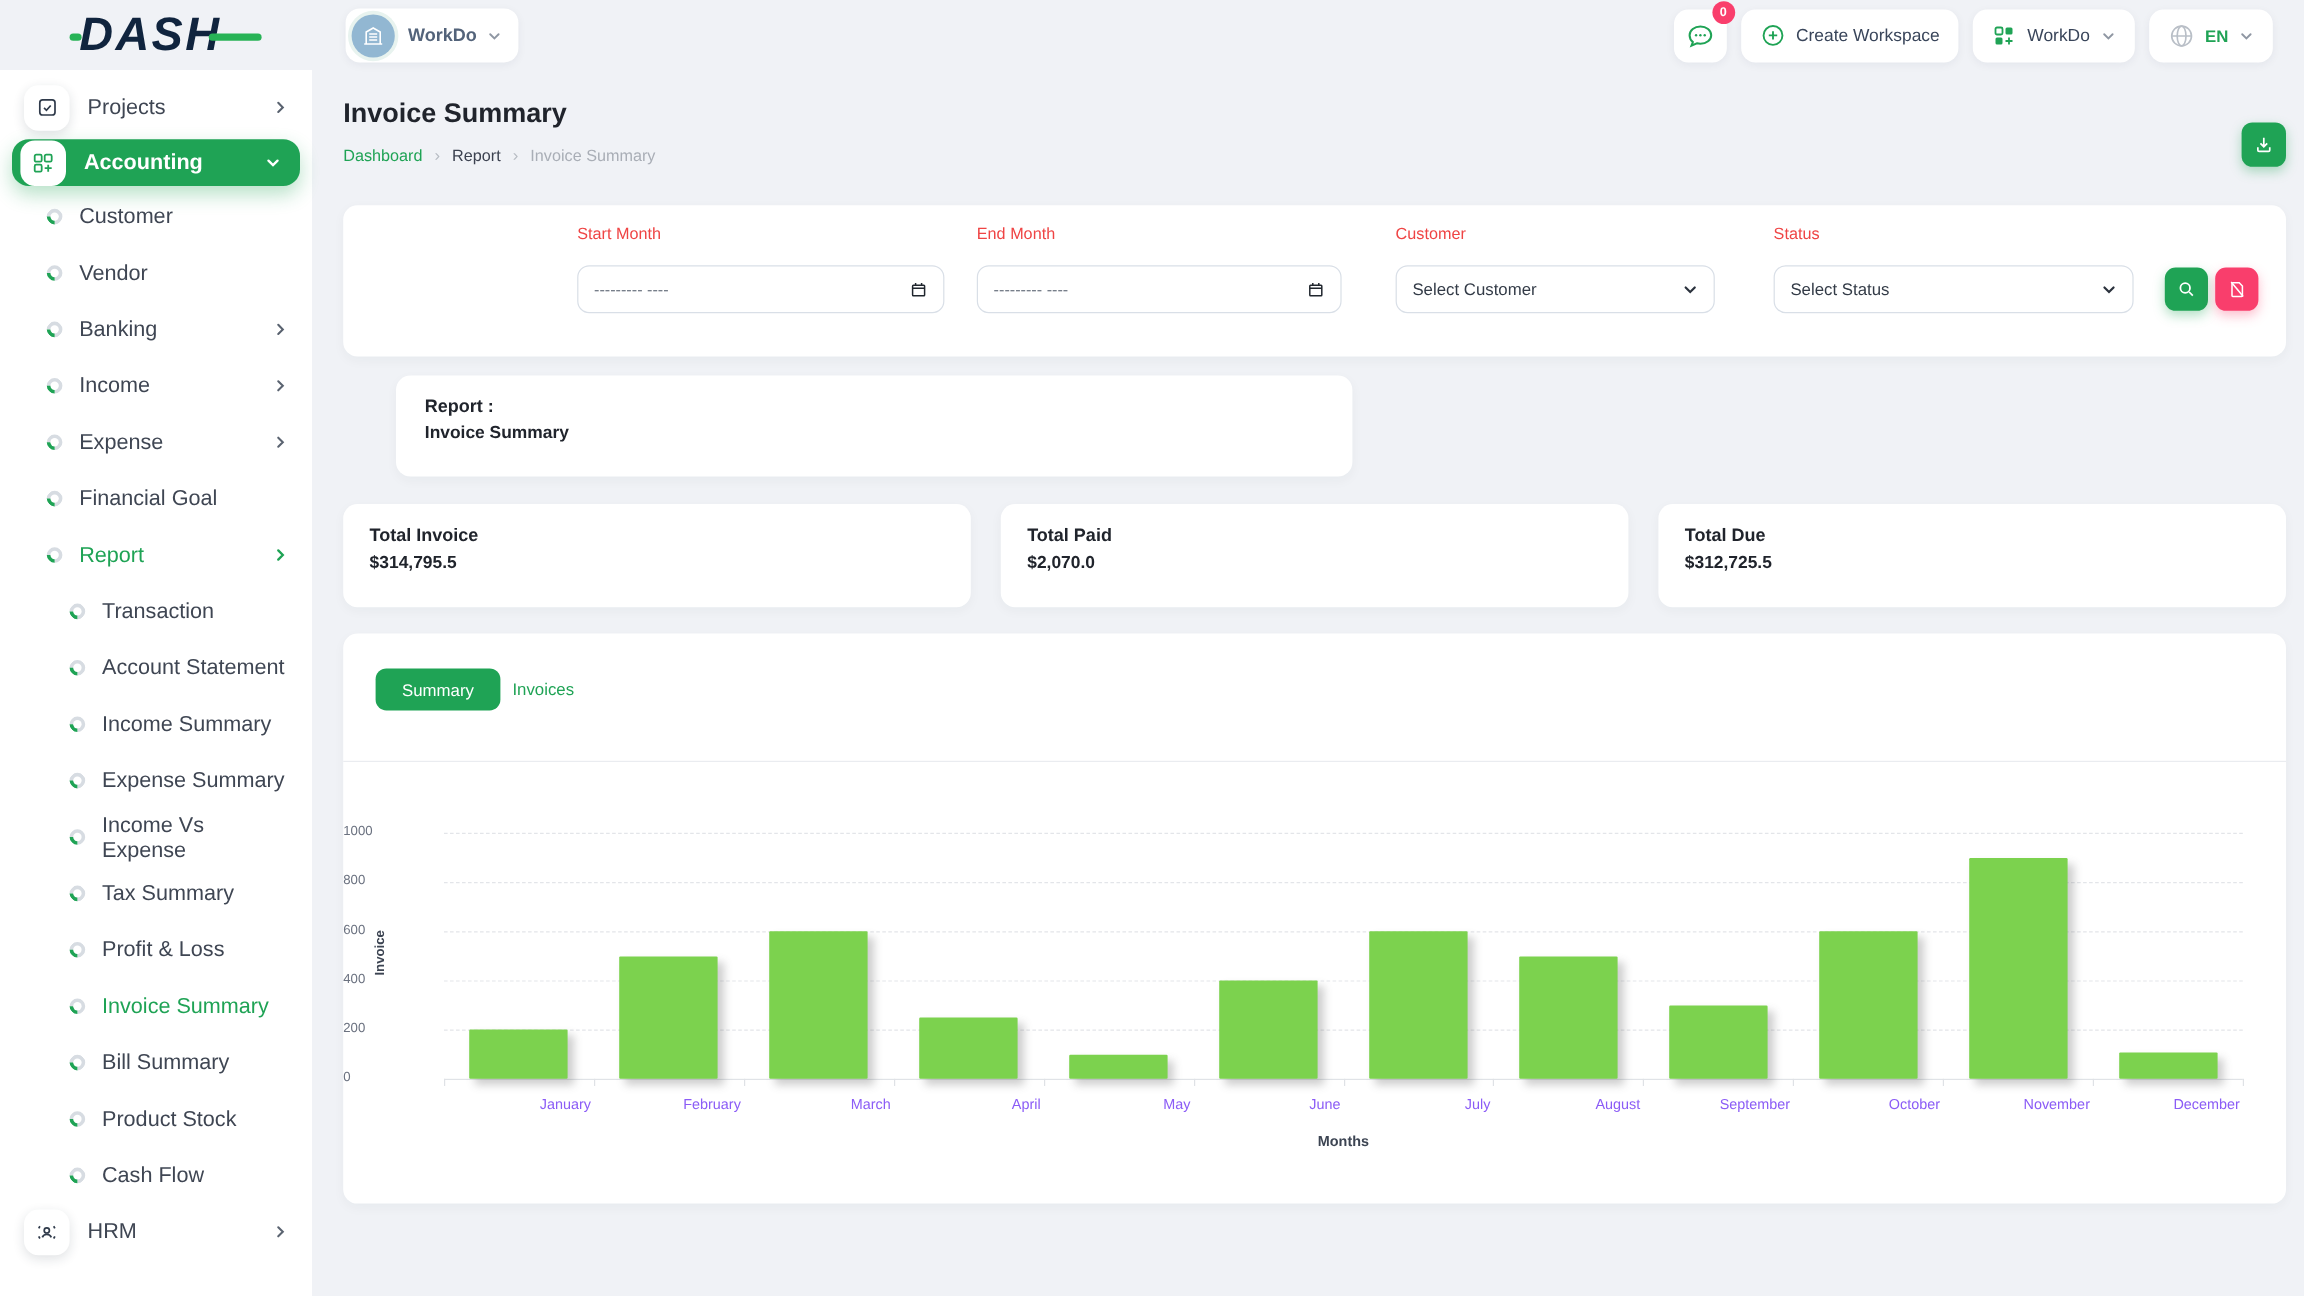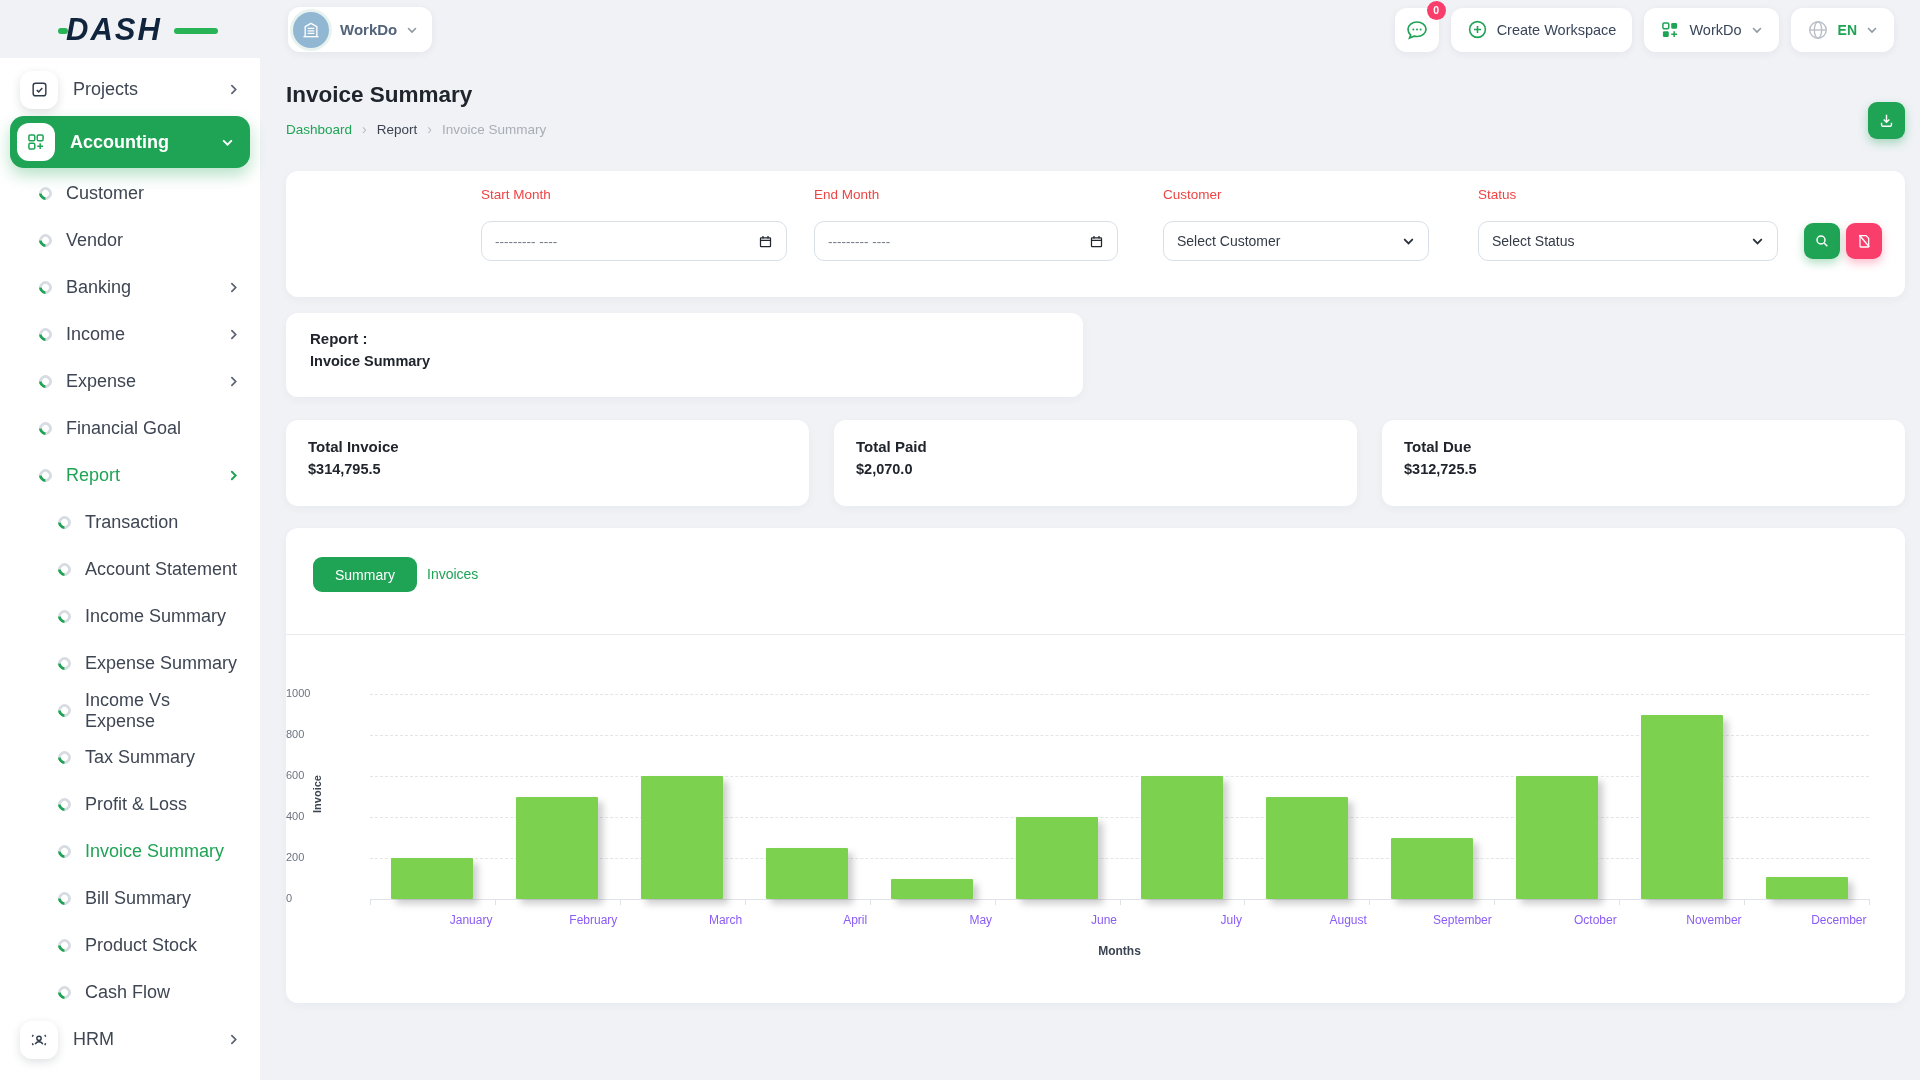--- a/index.html
+++ b/index.html
@@ -2,42 +2,42 @@
 <html><head>
 <meta charset="utf-8">
 <style>
   * { margin:0; padding:0; box-sizing:border-box; }
   html,body { width:1920px; height:1080px; overflow:hidden; }
   body { font-family:"Liberation Sans","DejaVu Sans",sans-serif; background:#f0f2f6; color:#3f4653; }
 
   
   .header { position:fixed; left:0; top:0; width:1920px; height:58px; display:flex; align-items:center; z-index:10; }
   .logo { position:absolute; left:66px; top:16px; width:130px; height:28px; }
-  .logo-text { font-size:31px; font-weight:800; letter-spacing:2px; color:#10243e; font-style:italic; line-height:28px; }
+  .logo-text { font-size:39px; font-weight:800; letter-spacing:2px; color:#10243e; font-style:italic; line-height:28px; }
   .logo-dot { position:absolute; left:-8px; top:12px; width:10px; height:6px; border-radius:3px; background:#27b356; }
   .logo-bar { position:absolute; right:-22px; top:12px; width:44px; height:6px; border-radius:3px; background:#27b356; }
   .ws-pill { position:absolute; left:288px; top:7px; height:45px; background:#fff; border-radius:12px; display:flex; align-items:center; padding:0 14px 0 5px; box-shadow:0 2px 8px rgba(25,39,62,.06); cursor:pointer; }
   .avatar { width:36px; height:36px; border-radius:50%; background:#92b7d2; display:flex; align-items:center; justify-content:center; margin-right:11px; box-shadow:0 0 0 3px #e8f3ef; }
   .ws-label { font-size:15px; color:#53637a; font-weight:600; margin-right:9px; }
   .hdr-right { position:absolute; right:26px; top:7px; height:45px; display:flex; align-items:center; gap:12px; }
   .hdr-btn { background:#fff; border-radius:12px; height:44px; display:flex; align-items:center; padding:0 16px; box-shadow:0 2px 8px rgba(25,39,62,.06); cursor:pointer; font-size:14.5px; color:#39455a; font-weight:500; gap:9px; }
   .hdr-btn.icon-only { width:44px; justify-content:center; padding:0; position:relative; }
   .badge { position:absolute; top:-7px; right:-7px; min-width:19px; height:19px; border-radius:10px; background:#f93e6c; color:#fff; font-size:10.5px; font-weight:700; display:flex; align-items:center; justify-content:center; padding:0 5px; }
   .lang-code { color:#1fa355; font-weight:700; font-size:14px; }
 
   
   .sidebar { position:fixed; left:0; top:58px; width:260px; height:1022px; background:#fff; padding-top:8px; z-index:5; }
   .nav-item { display:flex; align-items:center; height:47px; padding:0 20px 0 20px; font-size:18px; color:#3f4653; cursor:pointer; }
   .nav-item .nav-label { flex:1; }
   .icon-box { width:38px; height:38px; border-radius:12px; background:#fff; box-shadow:0 3px 10px rgba(30,40,60,.14); display:flex; align-items:center; justify-content:center; margin-right:15px; flex:none; }
   .nav-item.lvl1 { padding-left:39px; }
   .nav-item.lvl2 { padding-left:58px; }
   .donut { width:13px; height:13px; border-radius:50%; border:3px solid #d7dce2; border-left-color:#1fa355; transform:rotate(-45deg); margin-right:14px; flex:none; }
   .nav-item.green .nav-label { color:#1fa355; }
-  .acc-pill { margin:3px 10px 2px 10px; height:52px; background:#1fa355; border-radius:14px; color:#fff; font-weight:700; padding:0 16px 0 7px; box-shadow:0 7px 16px rgba(31,163,85,.32);align-items:center; }
+  .acc-pill { margin:3px 10px 2px 10px; height:39px; background:#1fa355; border-radius:14px; color:#fff; font-weight:700; padding:0 16px 0 7px; box-shadow:0 7px 16px rgba(31,163,85,.32);align-items:center; }
   .acc-pill .icon-box { box-shadow:none; }
 
   
   .main { position:absolute; left:286px; top:58px; width:1619px; }
   .page-title { font-size:22.5px; font-weight:700; color:#20242c; margin-top:24px; }
   .breadcrumb { margin-top:13px; font-size:13.5px; display:flex; align-items:center; gap:10px; }
   .bc-link { color:#1fa355; cursor:pointer; }
   .bc-mid { color:#3c4250; cursor:pointer; }
   .bc-cur { color:#a9aeb6; }
   .bc-sep { color:#b7bcc3; font-size:14px; }
@@ -48,21 +48,21 @@
   .filter-card { position:relative; margin-top:34px; height:126px; }
   .f-label { position:absolute; font-size:13.5px; color:#ef4444; }
   .f-input { position:absolute; height:40px; border:1px solid #d9dfe7; border-radius:10px; background:#fff; display:flex; align-items:center; padding:0 13px; font-size:13.5px; color:#6f7783; cursor:pointer; }
   .f-input .grow { flex:1; }
   .f-select { color:#333b47; font-size:14px; }
   .sq-btn { position:absolute; width:36px; height:36px; border-radius:9px; display:flex; align-items:center; justify-content:center; cursor:pointer; }
   .sq-btn.green { background:#1fa355; box-shadow:0 4px 10px rgba(31,163,85,.35); }
   .sq-btn.pink { background:#f93e6c; box-shadow:0 4px 10px rgba(249,62,108,.35); }
 
   .row2 { display:flex; gap:25px; margin-top:16px; }
-  .info-card { width:797px; height:84px; padding:17px 24px; }
+  .info-card { width:797px; height:84px; padding:17px 24px;margin-left:44px; }
   .info-label { font-size:15px; font-weight:700; color:#20242c; }
   .info-value { font-size:14.5px; font-weight:700; color:#20242c; margin-top:6px; }
 
   .row3 { display:flex; gap:25px; margin-top:23px; }
   .total-card { width:523px; height:86px; padding:18px 22px; }
 
   .chart-card { position:relative; margin-top:22px; height:475px; }
   .tab-pill { position:absolute; left:27px; top:29px; height:35px; padding:0 22px; background:#1fa355; border-radius:9px; color:#fff; font-size:14px; display:flex; align-items:center; cursor:pointer; }
   .tab-link { position:absolute; left:141px; top:38px; font-size:14px; color:#1fa355; cursor:pointer; }
   .tab-divider { position:absolute; left:0; top:106px; width:100%; height:1px; background:#eaecf0; }

